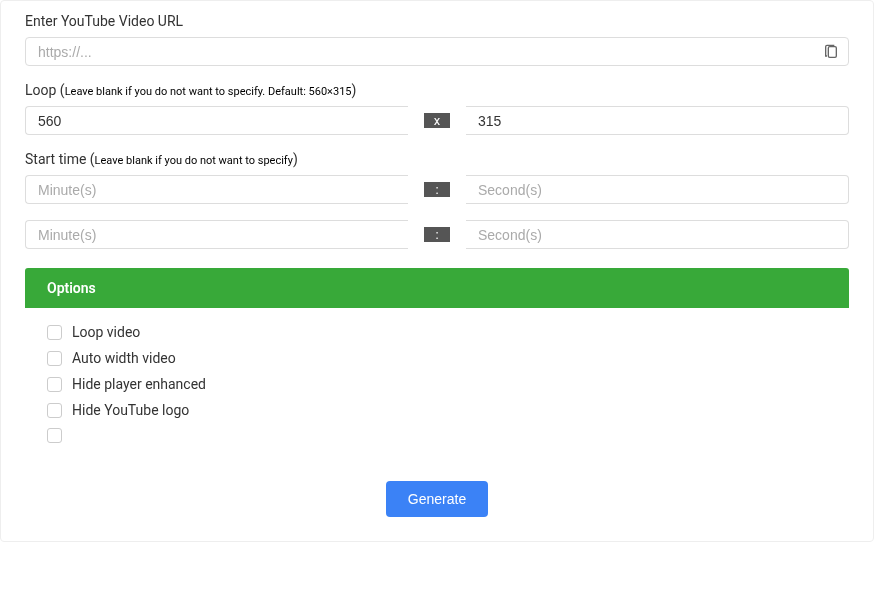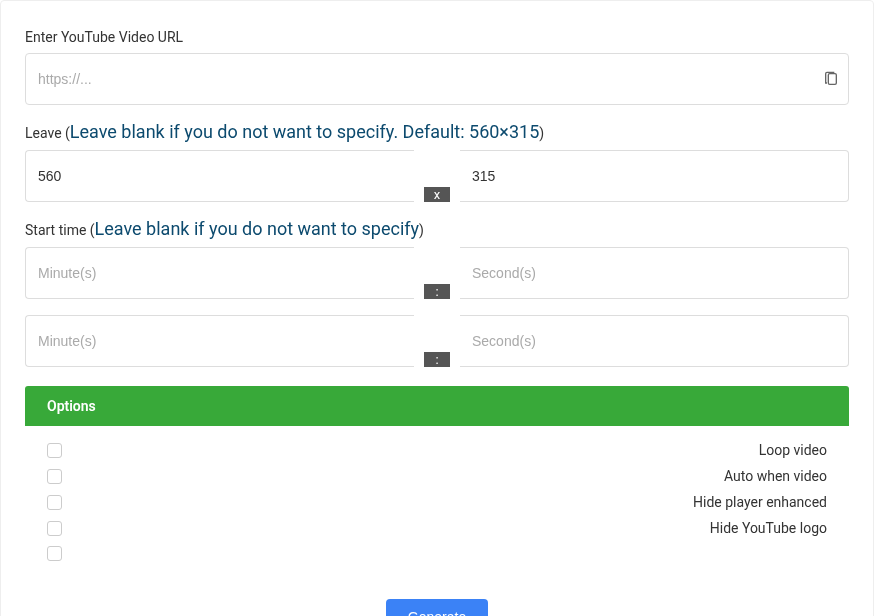--- a/index.html
+++ b/index.html
@@ -8,53 +8,53 @@
     background: #fff;
     color: #333;
     font-size: 14px;
   }
   .container {
     width: 874px;
     border: 1px solid #eee;
     border-radius: 4px;
     padding: 12px 24px 24px 24px;
   }
-  .field-group { margin-bottom: 16px; margin-top: 16px; }
+  .field-group { margin-bottom: 16px; }
   .label {
     display: block;
     margin-bottom: 8px;
     color: #333;
     font-size: 14px;
   }
-  .label .hint { color: #0c4a6e; font-size: 18px; }
+  .label .hint { color: #000000; font-size: 11px; }
   .input-wrap {
     position: relative;
   }
   .text-input {
     width: 100%;
-    height: 52px;
+    height: 29px;
     border: 1px solid #ddd;
     border-radius: 4px;
     padding: 0 12px;
     font-size: 14px;
     color: #333;
     outline: none;
   }
   .text-input::placeholder { color: #aaa; }
   .clipboard-icon {
     position: absolute;
     right: 10px;
     top: 50%;
     transform: translateY(-50%);
     width: 16px;
     height: 16px;
     color: #666;
     cursor: pointer;
   }
-  .pair-row { display: flex; gap: 10px; align-items: flex-end; }
+  .pair-row { display: flex; gap: 16px; align-items: center; }
   .pair-row .left-input, .pair-row .right-input { flex: 1; }
   .left-input .text-input { border-top-right-radius: 0; border-bottom-right-radius: 0; border-right: none; }
   .right-input .text-input { border-top-left-radius: 0; border-bottom-left-radius: 0; border-left: none; }
   .sep {
     width: 26px;
     background: #555;
     color: #fff;
     display: flex;
     align-items: center;
     justify-content: center;
@@ -65,22 +65,22 @@
     background: #38a939;
     color: #fff;
     padding: 12px 22px;
     font-weight: 600;
     font-size: 14px;
   }
   .options-body { padding: 16px 22px 10px 22px; }
   .check-row {
     display: flex;
     align-items: center;
+    gap: 10px;
     margin-bottom: 10px;
-    justify-content: space-between;
   }
   .checkbox {
     width: 15px;
     height: 15px;
     border: 1px solid #ccc;
     border-radius: 3px;
     cursor: pointer;
     flex-shrink: 0;
   }
   .check-label { color: #333; font-size: 14px; }
@@ -108,21 +108,21 @@
         <svg viewBox="0 0 24 24" fill="none" stroke="currentColor" stroke-width="2">
           <rect x="8" y="4" width="12" height="16" rx="2"></rect>
           <path d="M16 4V2H6a2 2 0 0 0-2 2v14h2"></path>
         </svg>
       </span>
     </div>
   </div>
 
   <div class="field-group">
     <label class="label">
-      <span>Leave (</span><span class="hint">Leave blank if you do not want to specify. Default: 560×315</span><span>)</span>
+      <span>Loop (</span><span class="hint">Leave blank if you do not want to specify. Default: 560×315</span><span>)</span>
     </label>
     <div class="pair-row">
       <div class="left-input"><input type="text" class="text-input" value="560" style=""></div>
       <div class="sep">x</div>
       <div class="right-input"><input type="text" class="text-input" value="315" style=""></div>
     </div>
   </div>
 
   <div class="field-group">
     <label class="label">
@@ -145,21 +145,21 @@
 
   <div class="options-panel">
     <div class="options-header">Options</div>
     <div class="options-body">
       <div class="check-row">
         <div class="checkbox"></div>
         <span class="check-label">Loop video</span>
       </div>
       <div class="check-row">
         <div class="checkbox"></div>
-        <span class="check-label">Auto when video</span>
+        <span class="check-label">Auto width video</span>
       </div>
       <div class="check-row">
         <div class="checkbox"></div>
         <span class="check-label">Hide player enhanced</span>
       </div>
       <div class="check-row">
         <div class="checkbox"></div>
         <span class="check-label">Hide YouTube logo</span>
       </div>
       <div class="check-row">

